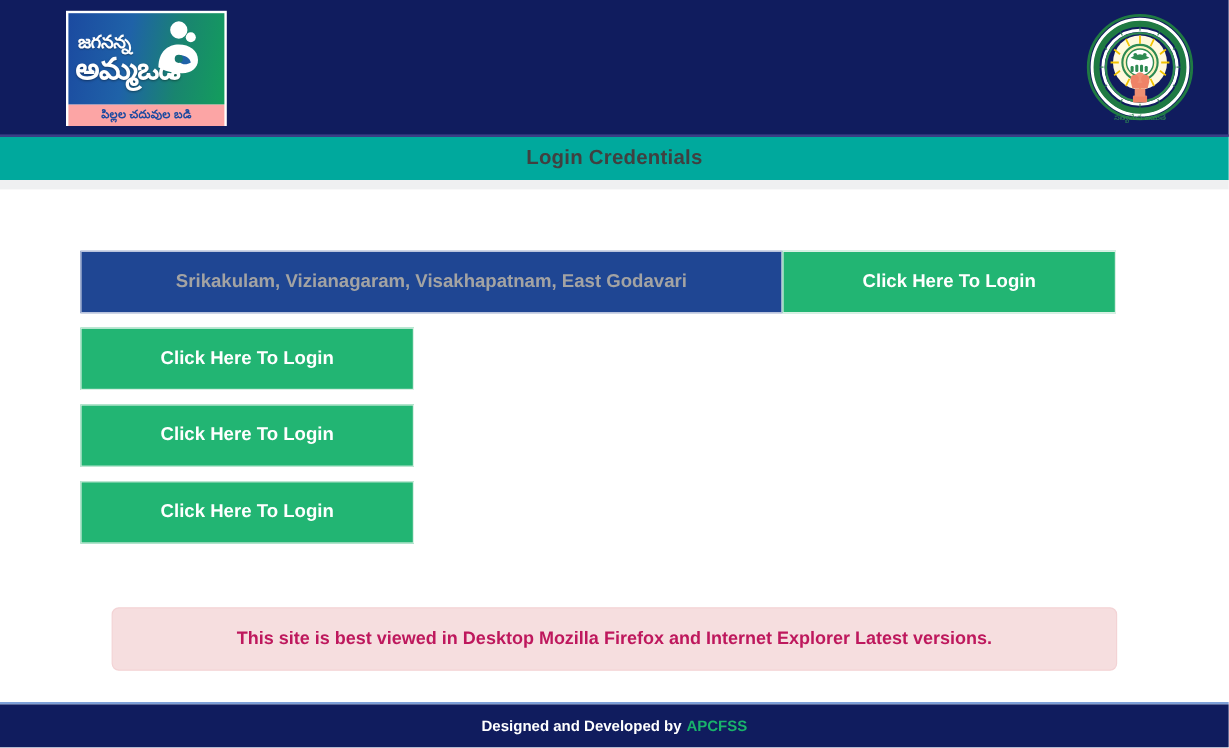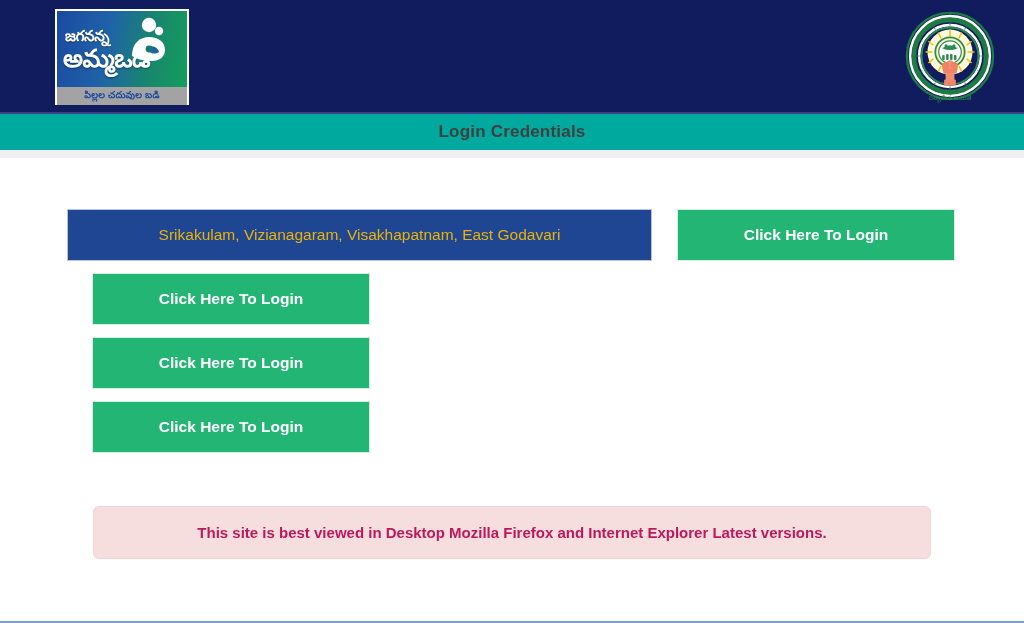--- a/index.html
+++ b/index.html
@@ -73,21 +73,21 @@
     text-shadow: 0 1px 2px rgba(0,0,0,.4);
   }
   .brand-mark {
     position: absolute;
     right: 18px; top: 5px;
     width: 44px; height: 46px;
   }
   .brand-caption {
     width: 100%;
     height: 18px;
-    background: #a3a3a3;
+    background: #fca5a5;
     color: #1b4aa0;
     font-size: 9.5px;
     font-weight: bold;
     display: flex;
     align-items: center;
     justify-content: center;
     letter-spacing: .2px;
   }
 
   
@@ -134,34 +134,33 @@
   .row {
     display: flex;
     align-items: stretch;
     margin-bottom: 12px;
   }
   .district-btn {
     width: 585px;
     height: 52px;
     background: #1f4693;
     border: 1px solid #b9c3dd;
-    color: #eab308;
+    color: #a3a3a3;
     font-size: 15.5px;
-    font-weight: normal;
+    font-weight: bold;
     display: flex;
     align-items: center;
     justify-content: center;
     text-align: center;
     cursor: pointer;
     padding: 0 8px;
   }
   .login-btn {
     width: 278px;
     height: 52px;
-    margin-left: 25px;
     background: #22b573;
     border: 1px solid #d8f0e3;
     color: #ffffff;
     font-size: 15.5px;
     font-weight: bold;
     display: flex;
     align-items: center;
     justify-content: center;
     cursor: pointer;
   }
@@ -297,14 +296,18 @@
 
     </div>
 
     <div class="notice">
       <span>This site is best viewed in Desktop Mozilla Firefox and Internet Explorer Latest versions.</span>
     </div>
 
   </div>
 
   <div class="footer-rule"></div>
+  <div class="footer">
+    <span>Designed and Developed by</span>
+    <span class="footer-link">APCFSS</span>
+  </div>
 
 </div>
 
 </body></html>

